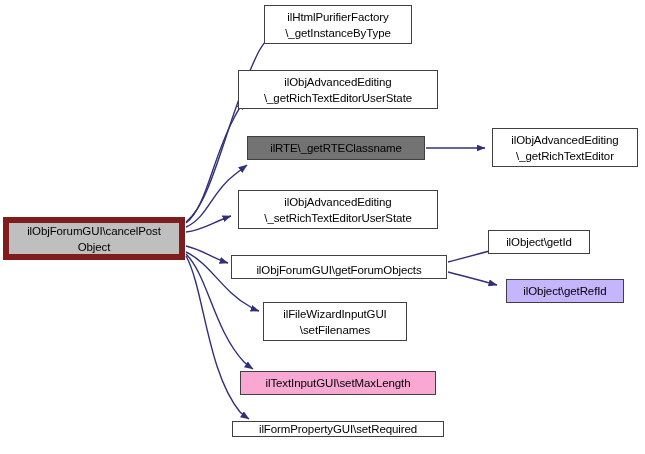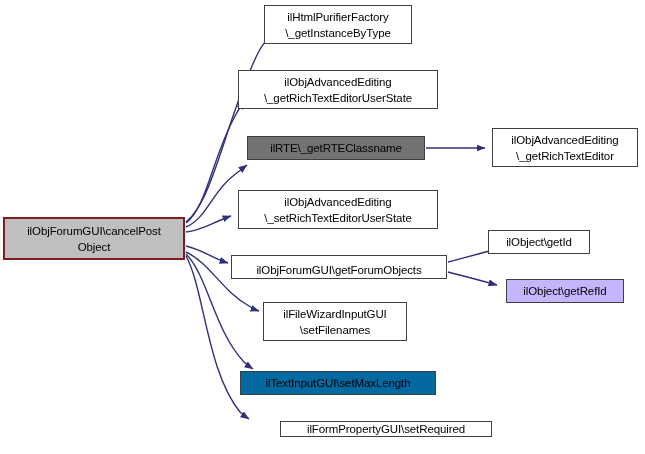--- a/index.html
+++ b/index.html
@@ -35,21 +35,21 @@
     text-align: center;
     display: flex;
     align-items: center;
     justify-content: center;
     white-space: pre-line;
     letter-spacing: -0.1px;
     z-index: 3;
   }
   .node.root {
     background: #bfbfbf;
-    border: 2px solid #7f1d1d;
+    border: 6px solid #7f1d1d;
   }
   .node-label {
     display: block;
     width: 100%;
     padding: 0 3px;
     box-sizing: border-box;
   }
 </style>
 </head>
 <body>
@@ -87,17 +87,17 @@
       <div class="node" style="left: 247px; top: 136px; width: 178px; height: 24px; background: #737373;"><span class="node-label">ilRTE\_getRTEClassname</span></div>
       <div class="node" style="left: 492px; top: 128px; width: 146px; height: 39px; background: rgb(255, 255, 255);"><span class="node-label">ilObjAdvancedEditing
 \_getRichTextEditor</span></div>
       <div class="node" style="left: 238px; top: 190px; width: 200px; height: 39px; background: rgb(255, 255, 255);"><span class="node-label">ilObjAdvancedEditing
 \_setRichTextEditorUserState</span></div>
       <div class="node" style="left: 231px; top: 255px; width: 216px; height: 24px; background: rgb(255, 255, 255); align-items: flex-end;"><span class="node-label">ilObjForumGUI\getForumObjects</span></div>
       <div class="node" style="left: 488px; top: 230px; width: 102px; height: 24px; background: rgb(255, 255, 255);"><span class="node-label">ilObject\getId</span></div>
       <div class="node" style="left: 506px; top: 279px; width: 118px; height: 24px; background: #c4b5fd;"><span class="node-label">ilObject\getRefId</span></div>
       <div class="node" style="left: 263px; top: 302px; width: 144px; height: 39px; background: rgb(255, 255, 255);"><span class="node-label">ilFileWizardInputGUI
 \setFilenames</span></div>
-      <div class="node" style="left: 240px; top: 371px; width: 196px; height: 24px; background: #0369a1;"><span class="node-label">ilTextInputGUI\setMaxLength</span></div>
-      <div class="node" style="left: 232px; top: 421px; width: 212px; height: 16px; background: rgb(255, 255, 255); margin-left: 48px;"><span class="node-label">ilFormPropertyGUI\setRequired</span></div>
+      <div class="node" style="left: 240px; top: 371px; width: 196px; height: 24px; background: #f9a8d4;"><span class="node-label">ilTextInputGUI\setMaxLength</span></div>
+      <div class="node" style="left: 232px; top: 421px; width: 212px; height: 16px; background: rgb(255, 255, 255);"><span class="node-label">ilFormPropertyGUI\setRequired</span></div>
     </div>
 
 </div>
 
 </body></html>

